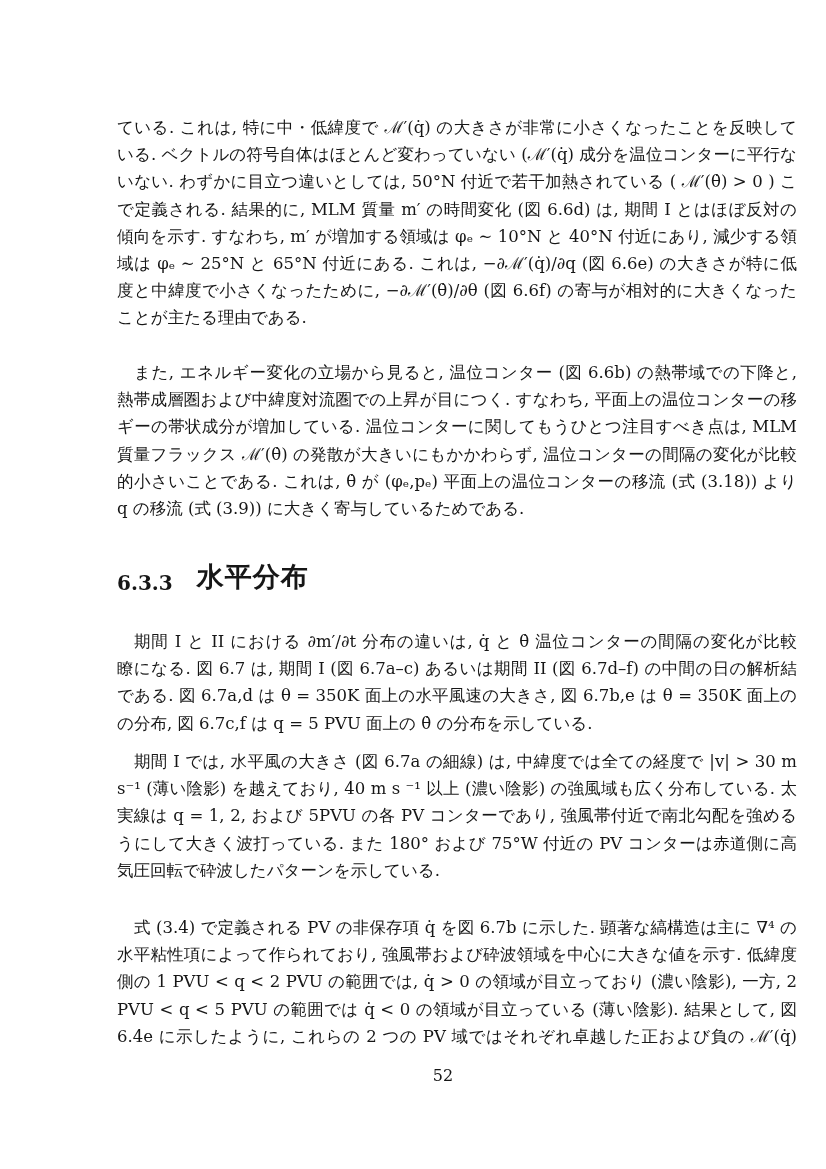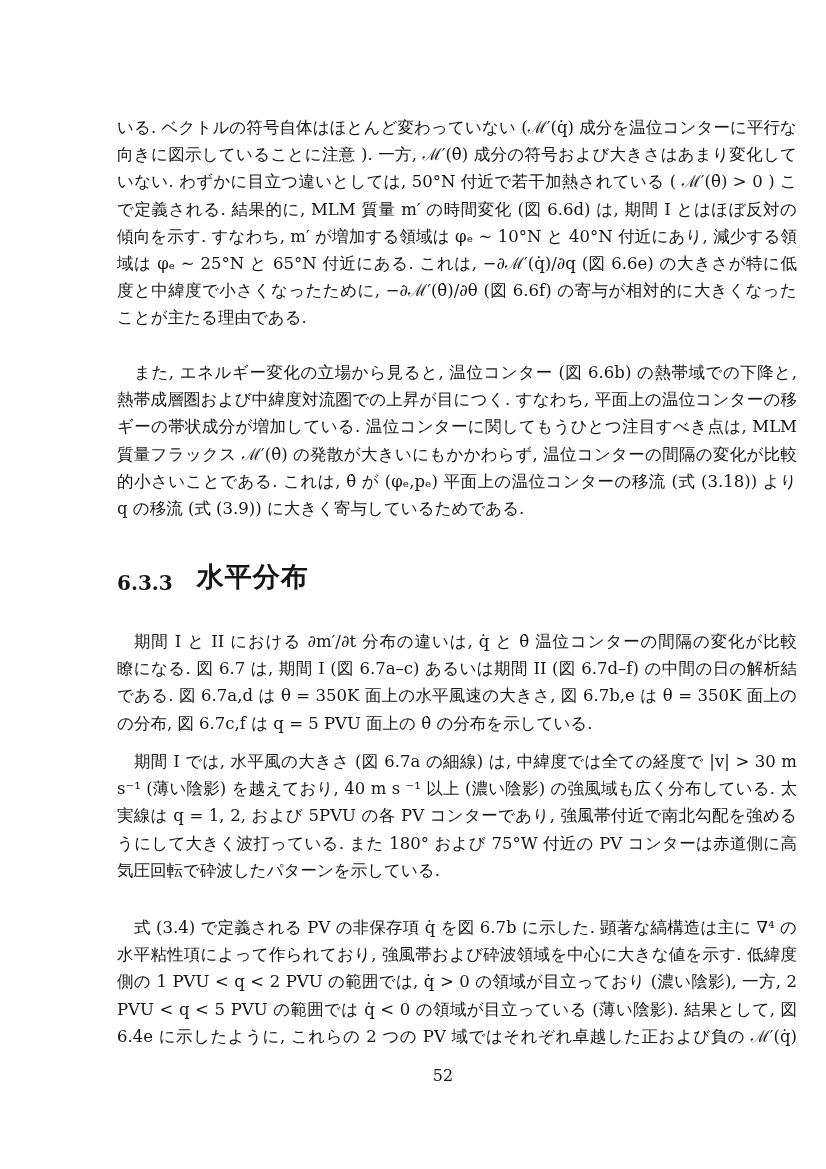--- a/index.html
+++ b/index.html
@@ -72,22 +72,22 @@
   #p3 { top: 628px; }
   #p4 { top: 748px; }
   #p5 { top: 914px; }
 </style>
 </head>
 <body>
 
 <div class="page">
 
   <div class="para" id="p1">
+    <div class="line">ている. これは, 特に中・低緯度で ℳ′(q̇) の大きさが非常に小さくなったことを反映して</div>
     <div class="line">いる. ベクトルの符号自体はほとんど変わっていない (ℳ′(q̇) 成分を温位コンターに平行な</div>
-    <div class="line">向きに図示していることに注意 ). 一方, ℳ′(θ̇) 成分の符号および大きさはあまり変化して</div>
     <div class="line">いない. わずかに目立つ違いとしては, 50°N 付近で若干加熱されている ( ℳ′(θ̇) &gt; 0 ) こ</div>
     <div class="line">で定義される. 結果的に, MLM 質量 m′ の時間変化 (図 6.6d) は, 期間 I とはほぼ反対の</div>
     <div class="line">傾向を示す. すなわち, m′ が増加する領域は φₑ ∼ 10°N と 40°N 付近にあり, 減少する領</div>
     <div class="line">域は φₑ ∼ 25°N と 65°N 付近にある. これは, −∂ℳ′(q̇)/∂q (図 6.6e) の大きさが特に低緯</div>
     <div class="line">度と中緯度で小さくなったために, −∂ℳ′(θ̇)/∂θ (図 6.6f) の寄与が相対的に大きくなった</div>
     <div class="line no-just">ことが主たる理由である.</div>
   </div>
 
   <div class="para" id="p2">
     <div class="line indent">また, エネルギー変化の立場から見ると, 温位コンター (図 6.6b) の熱帯域での下降と, 亜</div>

